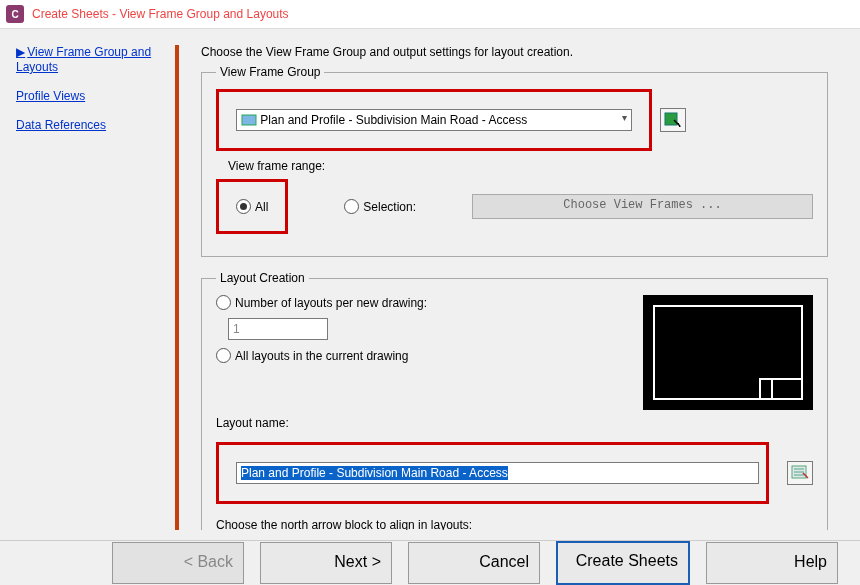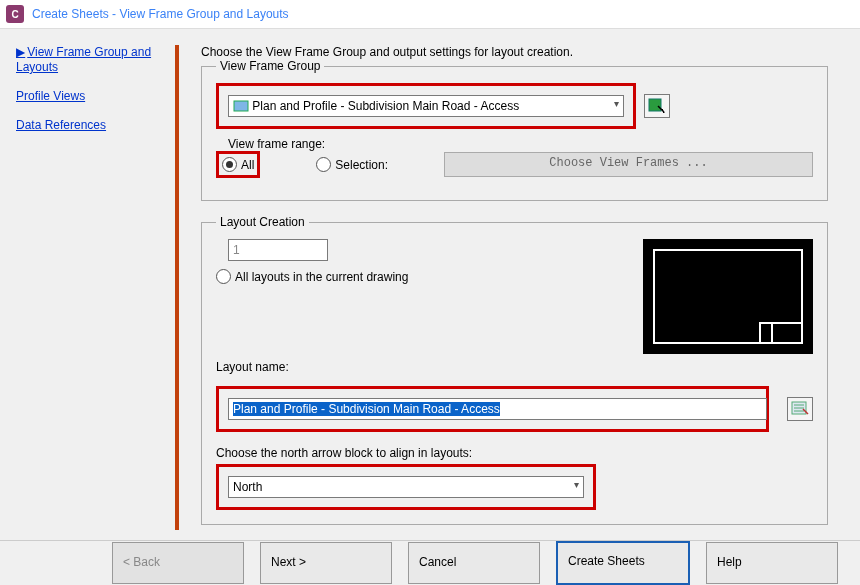--- a/index.html
+++ b/index.html
@@ -36,21 +36,21 @@
     margin-right: 8px;
     display: flex;
     align-items: center;
     justify-content: center;
     color: #fff;
     font-weight: bold;
     font-size: 10px;
   }
   .title-text {
     font-size: 12px;
-    color: #3b82f6;
+    color: #ef4444;
   }
   .body {
     flex: 1;
     display: flex;
     padding: 16px 10px 10px 10px;
     gap: 0;
     min-height: 0;
   }
   .sidebar {
     width: 155px;
@@ -72,20 +72,21 @@
     color: #0033cc;
     margin-right: 2px;
   }
   .main {
     flex: 1;
     padding: 0 22px;
     overflow: hidden;
     position: relative;
   }
   .instruction {
+    margin-bottom: 6px;
   }
   fieldset {
     border: 1px solid #aaa;
     margin: 0 0 14px 0;
     padding: 10px 14px 14px 14px;
   }
   legend {
     padding: 0 4px;
   }
   .row {
@@ -139,27 +140,27 @@
   }
   .radio-dot.checked::after {
     content: "";
     width: 7px;
     height: 7px;
     border-radius: 50%;
     background: #333;
   }
   .hl {
     border: 3px solid #c00;
-    padding: 3px;
+    padding: 17px;
     display: inline-flex;
     align-items: center;
   }
   .hl-block {
     border: 3px solid #c00;
-    padding: 9px;
+    padding: 17px;
   }
   .textbox {
     border: 1px solid #7a7a7a;
     background: #fff;
     height: 20px;
     padding: 0 4px;
     display: flex;
     align-items: center;
   }
   .textbox.selected span {
@@ -216,23 +217,23 @@
     justify-content: flex-end;
     padding-right: 22px;
     gap: 16px;
     background: #f0f0f0;
   }
   .btn {
     min-width: 110px;
     height: 24px;
     border: 1px solid #999;
     background: #e9e9e9;
-    text-align: left;
+    text-align: right;
     line-height: 22px;
-    font-size: 12px;
+    font-size: 16px;
     padding: 8px 10px;
   }
   .btn.disabled {
     color: #888;
     background: #e2e2e2;
   }
   .btn.highlight {
     border: 2px solid #1a5fb4;
     line-height: 20px;
   }
@@ -275,21 +276,21 @@
           <span class="small-icon-btn">
             <svg width="18" height="16">
               <rect x="1" y="1" width="12" height="12" fill="#2a9b3e" stroke="#176"></rect>
               <path d="M10 8 L16 14" stroke="#000" stroke-width="1.5"></path>
               <path d="M13 11 L17 15 L15 15 L15 11 Z" fill="#000"></path>
             </svg>
           </span>
         </div>
 
 
-        <div class="indent" style="">View frame range:</div>
+        <div class="indent" style="margin-bottom:6px;">View frame range:</div>
 
         <div class="row">
           <span class="hl">
             <span class="radio">
               <span class="radio-dot checked"></span>
               <span>All</span>
             </span>
           </span>
           <span style="width:40px;"></span>
           <span class="radio">
@@ -299,20 +300,26 @@
           <span style="width:40px;"></span>
           <span class="wide-btn">Choose View Frames ...</span>
         </div>
       </fieldset>
 
       <fieldset>
         <legend>Layout Creation</legend>
 
         <div style="display:flex;gap:20px;">
           <div style="flex:1;">
+            <div class="row">
+              <span class="radio">
+                <span class="radio-dot"></span>
+                <span>Number of layouts per new drawing:</span>
+              </span>
+            </div>
             <div class="row indent">
               <span class="textbox" style="width:90px;color:#888;">
                 <span>1</span>
               </span>
             </div>
             <div class="row">
               <span class="radio">
                 <span class="radio-dot"></span>
                 <span>All layouts in the current drawing</span>
               </span>

